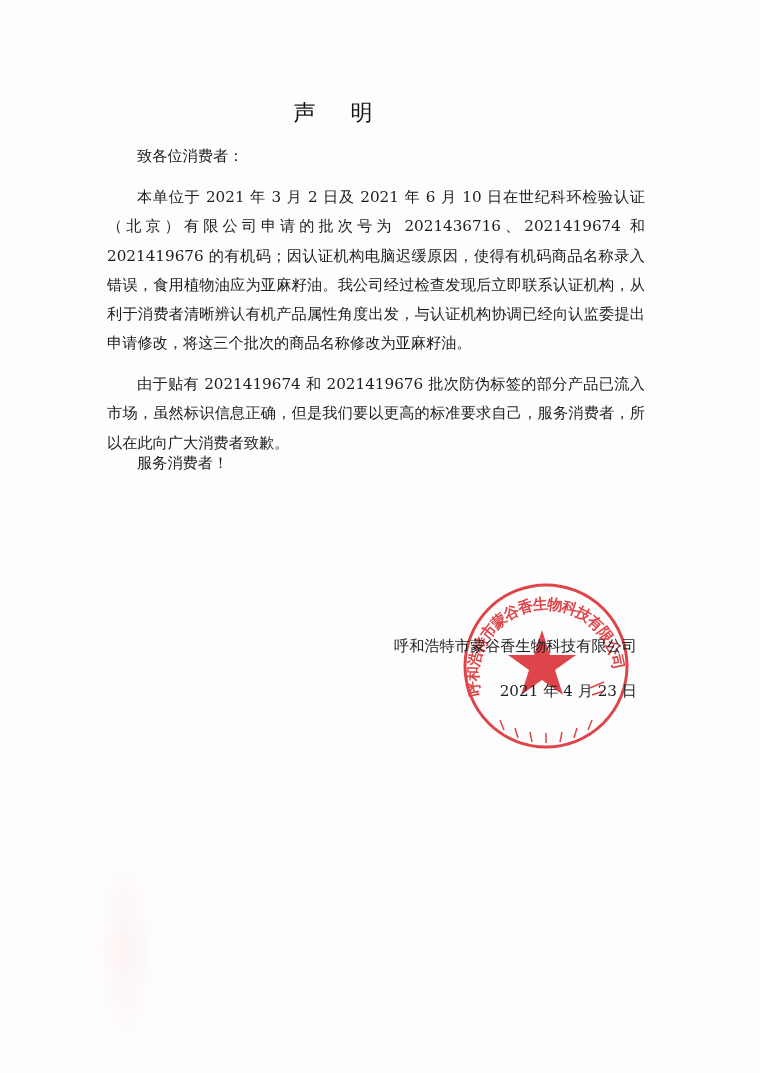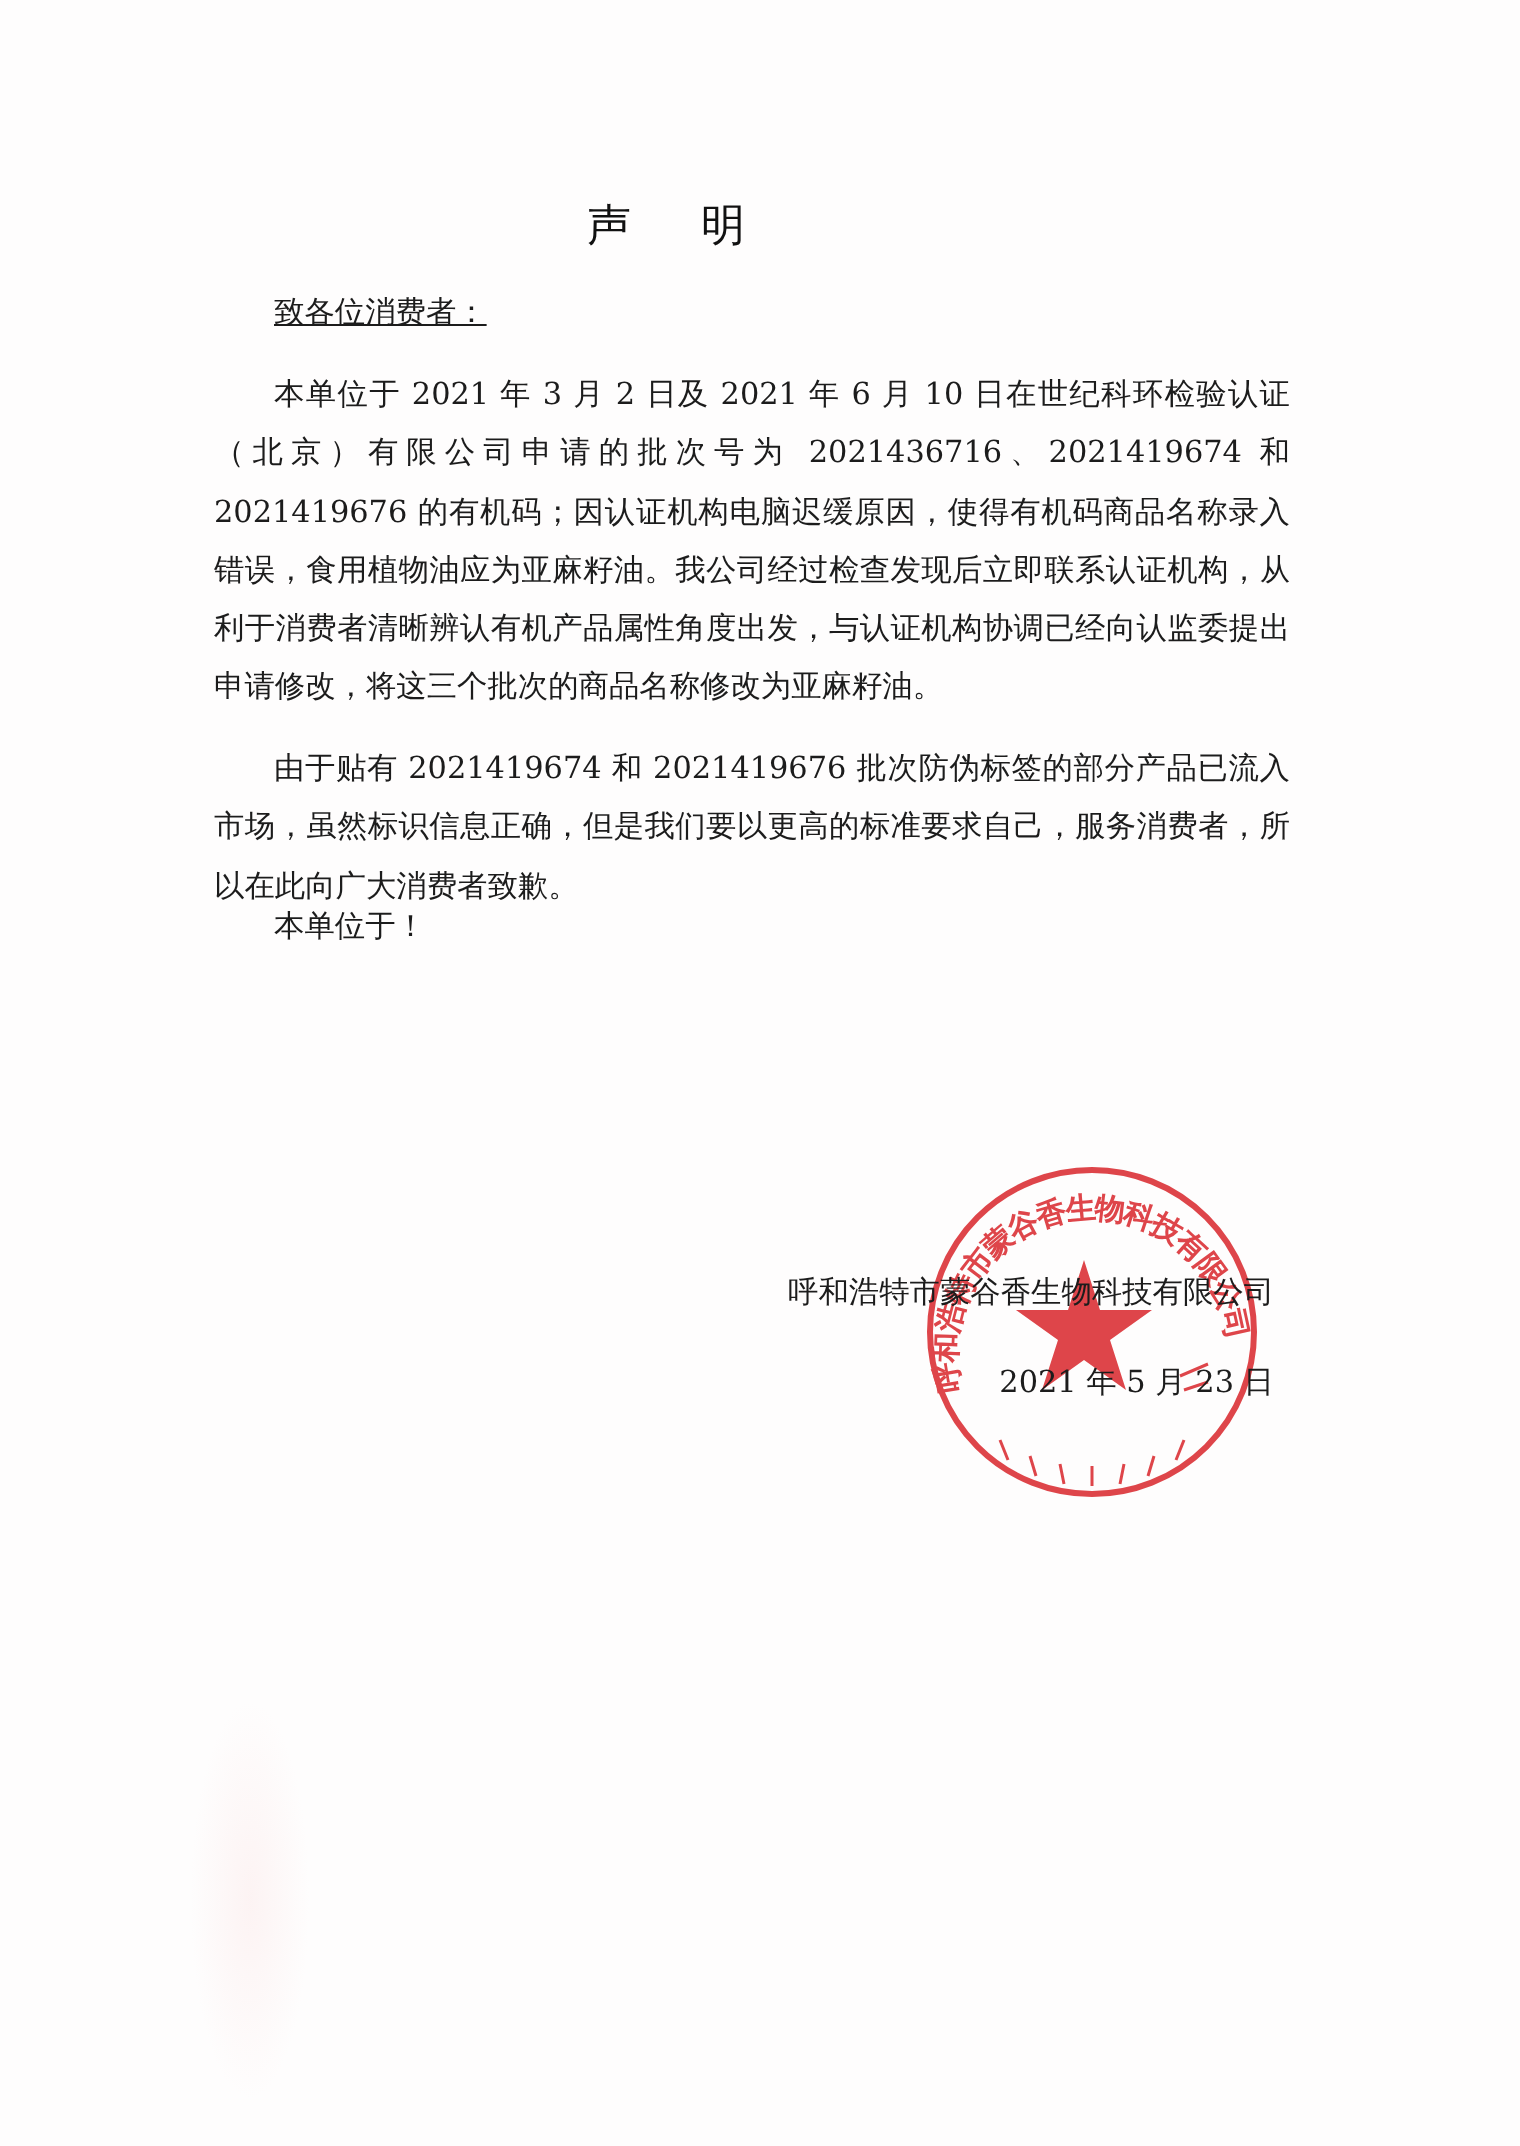--- a/index.html
+++ b/index.html
@@ -30,37 +30,37 @@
   }
   .stamp { position:absolute; left:460px; top:580px; width:172px; height:172px; opacity:0.85; }
 </style>
 </head>
 <body>
 
 <div class="bleed"></div>
 
 <div class="title">声 明</div>
 
-<div class="para indent" style="top:142px;text-decoration:underline;">致各位消费者：</div>
+<div class="para indent" style="top:142px;">致各位消费者：</div>
 
 <div class="para indent" style="top:171px;margin-top:12px;">本单位于 2021 年 3 月 2 日及 2021 年 6 月 10 日在世纪科环检验认证（北京）有限公司申请的批次号为 2021436716、2021419674 和 2021419676 的有机码；因认证机构电脑迟缓原因，使得有机码商品名称录入错误，食用植物油应为亚麻籽油。我公司经过检查发现后立即联系认证机构，从利于消费者清晰辨认有机产品属性角度出发，与认证机构协调已经向认监委提出申请修改，将这三个批次的商品名称修改为亚麻籽油。</div>
 
 <div class="para indent" style="top:354px;margin-top:16px;">由于贴有 2021419674 和 2021419676 批次防伪标签的部分产品已流入市场，虽然标识信息正确，但是我们要以更高的标准要求自己，服务消费者，所以在此向广大消费者致歉。</div>
 
-<div class="para indent" style="top:449px;">本单位于！</div>
+<div class="para indent" style="top:449px;">服务消费者！</div>
 
 <svg class="stamp" viewBox="0 0 172 172" xmlns="http://www.w3.org/2000/svg">
   <circle cx="86" cy="86" r="81" fill="none" stroke="#d9262b" stroke-width="3"></circle>
   <polygon points="82,50 90,75 116,75 95,90 103,115 82,100 61,115 69,90 48,75 74,75" fill="#d9262b"></polygon>
   <defs>
     <path id="arcTop" d="M 22,120 A 68,68 0 1,1 150,120"></path>
   </defs>
   <text font-size="15" fill="#d9262b" font-family="DejaVu Sans, sans-serif" font-weight="bold" letter-spacing="-1">
     <textPath href="#arcTop" startOffset="2%">呼和浩特市蒙谷香生物科技有限公司</textPath>
   </text>
   <g stroke="#d9262b" stroke-width="1.5" fill="none">
     <path d="M40,140 l4,10 M55,148 l3,10 M70,152 l2,10 M86,153 l0,10 M102,152 l-2,10 M117,148 l-3,10 M132,140 l-4,10"></path>
     <path d="M130,108 l14,-6 M132,115 l12,-4"></path>
   </g>
 </svg>
 
 <div class="sig" style="top:636px;">呼和浩特市蒙谷香生物科技有限公司</div>
-<div class="sig" style="top:681px;">2021 年 5 月 23 日</div>
+<div class="sig" style="top:681px;">2021 年 4 月 23 日</div>
 
 </body></html>

